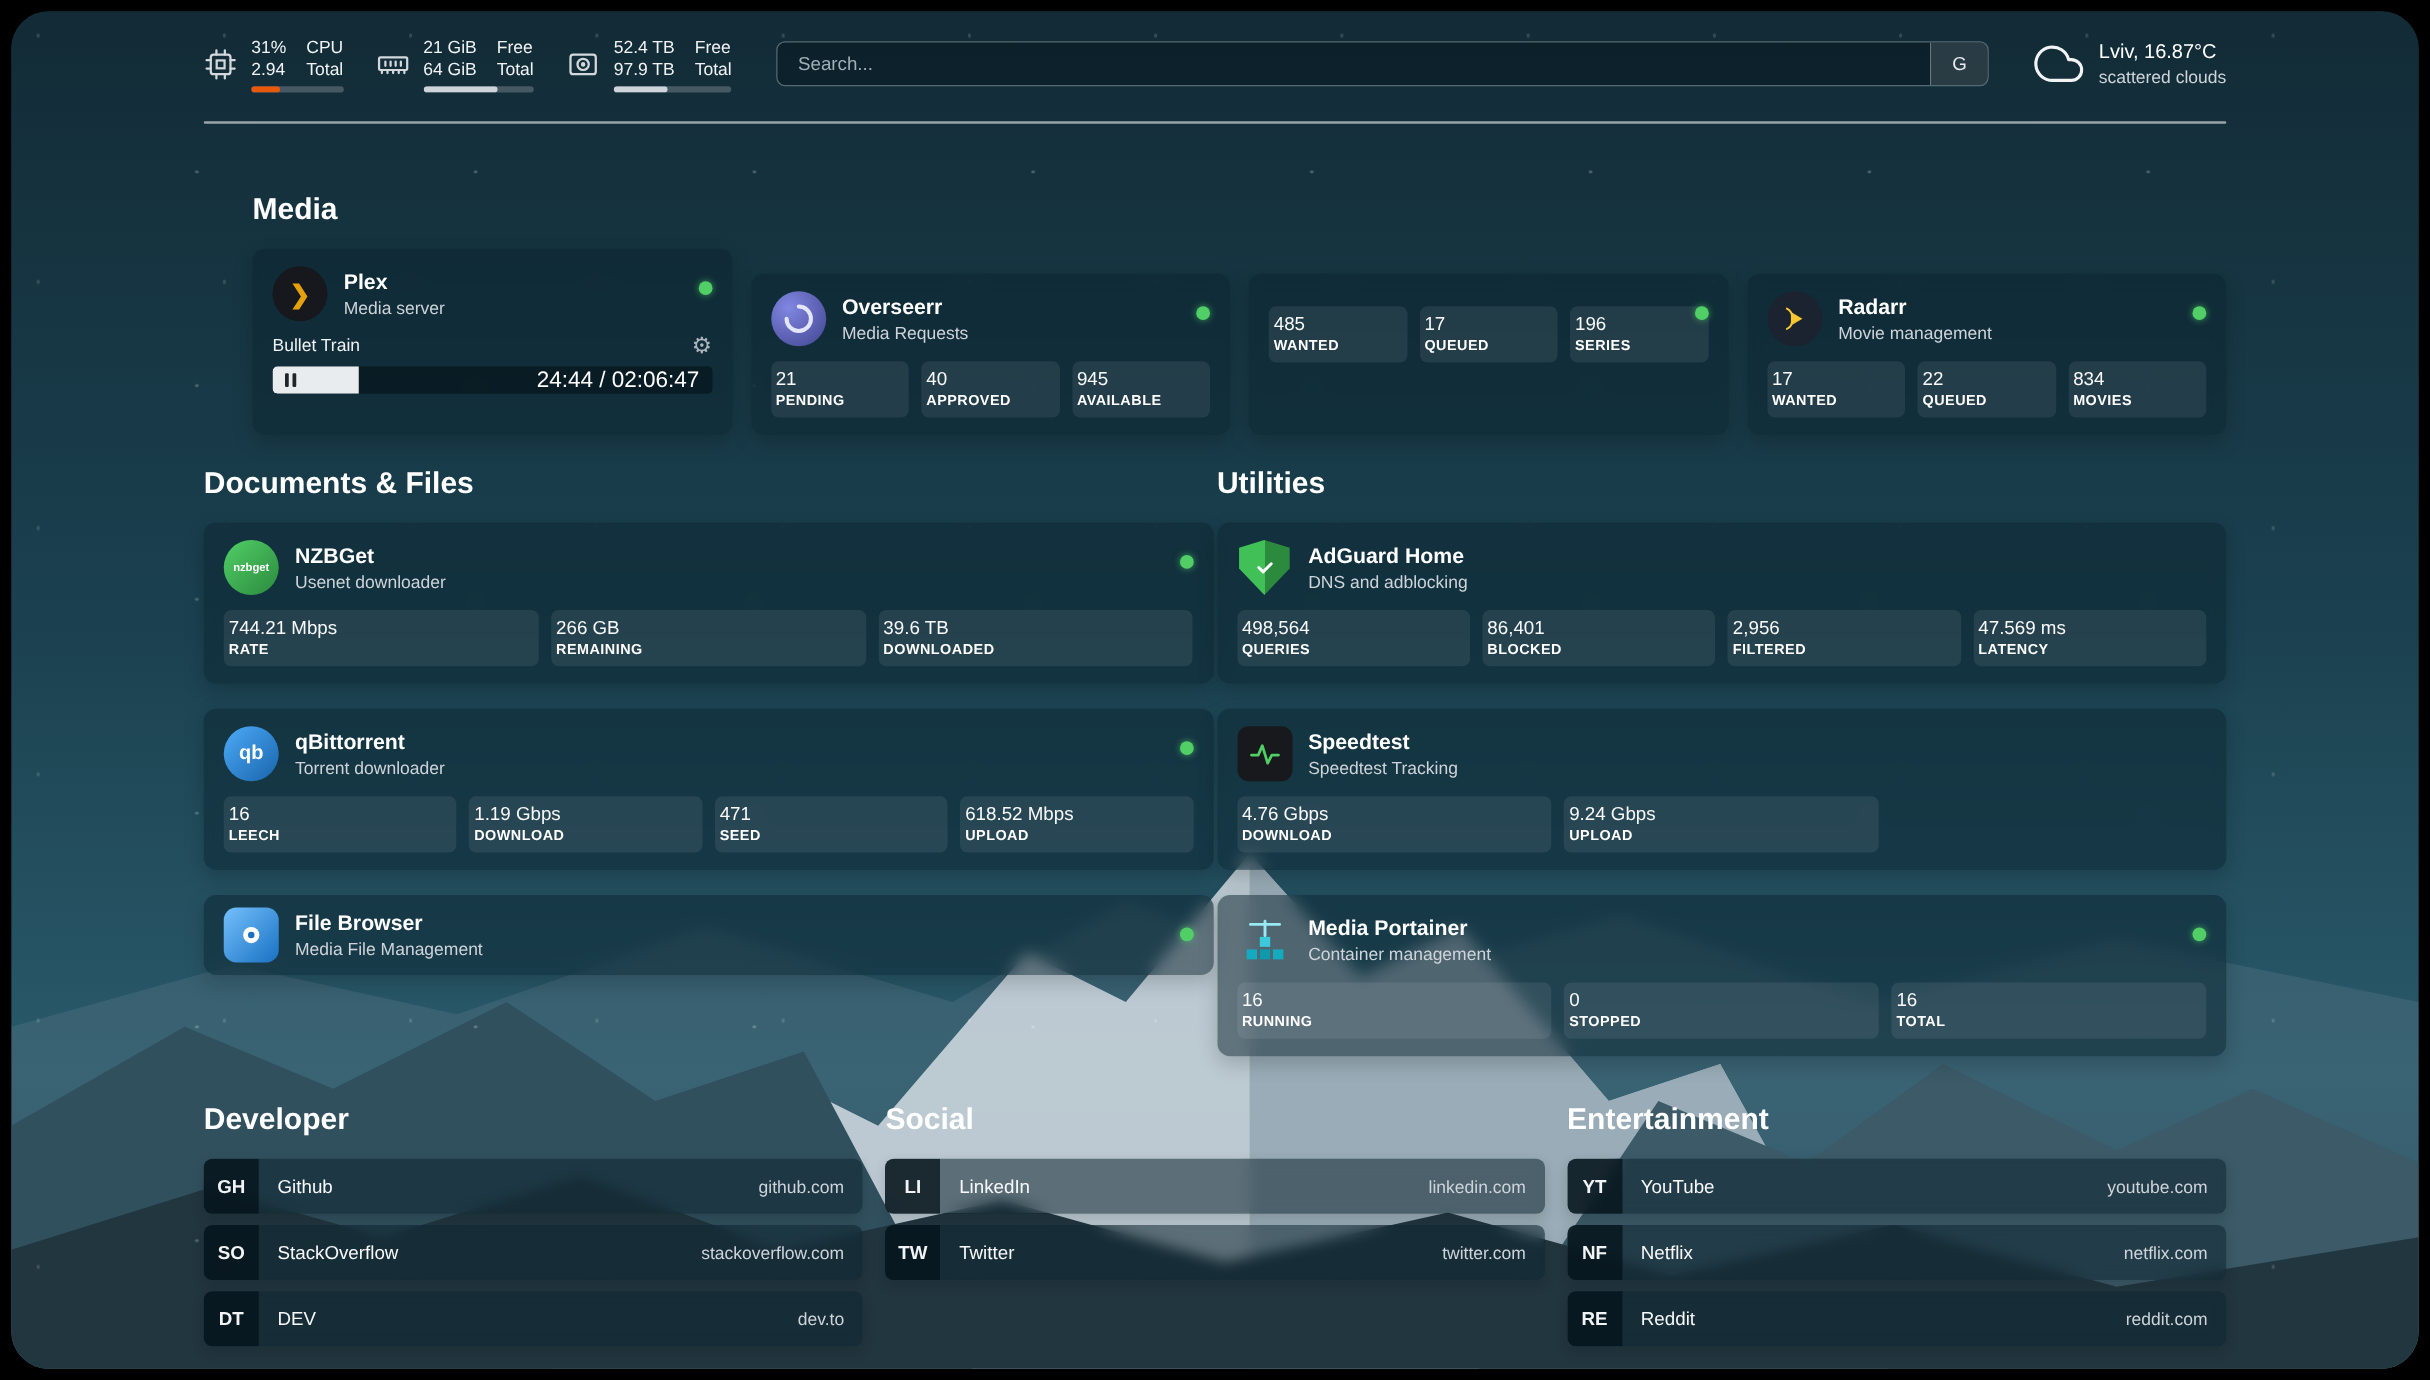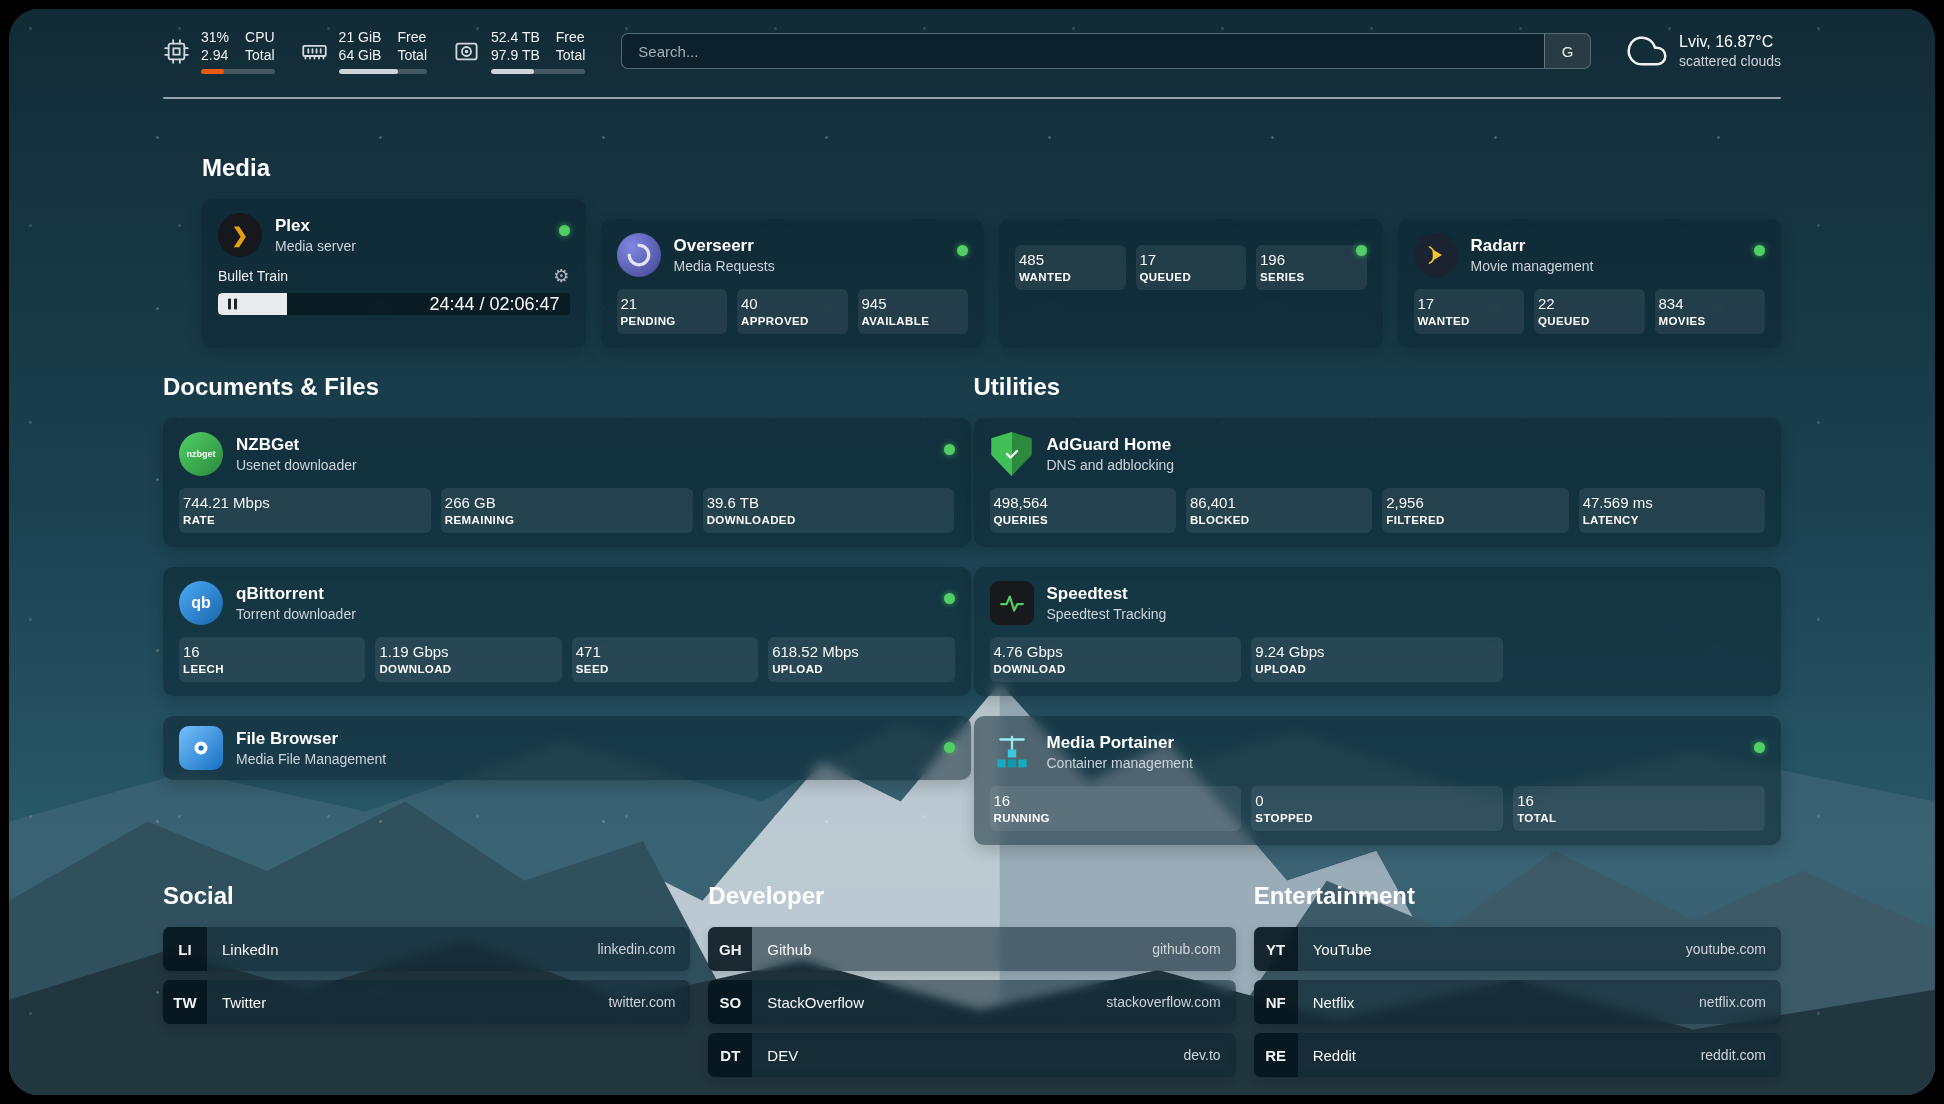--- a/index.html
+++ b/index.html
@@ -500,53 +500,53 @@
               <div class="stat-value">16</div>
               <div class="stat-label">TOTAL</div>
             </div>
           </div>
         </div>
       </div>
     </div>
 
     <div class="cols3">
       <div>
+        <div class="section-title">Developer</div>
+        <div class="bm-row">
+          <div class="bm-badge">GH</div>
+          <div class="bm-name">Github</div>
+          <div class="bm-url">github.com</div>
+        </div>
+        <div class="bm-row">
+          <div class="bm-badge">SO</div>
+          <div class="bm-name">StackOverflow</div>
+          <div class="bm-url">stackoverflow.com</div>
+        </div>
+        <div class="bm-row">
+          <div class="bm-badge">DT</div>
+          <div class="bm-name">DEV</div>
+          <div class="bm-url">dev.to</div>
+        </div>
+      </div>
+
+      <div>
         <div class="section-title">Social</div>
         <div class="bm-row">
           <div class="bm-badge">LI</div>
           <div class="bm-name">LinkedIn</div>
           <div class="bm-url">linkedin.com</div>
         </div>
         <div class="bm-row">
           <div class="bm-badge">TW</div>
           <div class="bm-name">Twitter</div>
           <div class="bm-url">twitter.com</div>
         </div>
       </div>
 
       <div>
-        <div class="section-title">Developer</div>
-        <div class="bm-row">
-          <div class="bm-badge">GH</div>
-          <div class="bm-name">Github</div>
-          <div class="bm-url">github.com</div>
-        </div>
-        <div class="bm-row">
-          <div class="bm-badge">SO</div>
-          <div class="bm-name">StackOverflow</div>
-          <div class="bm-url">stackoverflow.com</div>
-        </div>
-        <div class="bm-row">
-          <div class="bm-badge">DT</div>
-          <div class="bm-name">DEV</div>
-          <div class="bm-url">dev.to</div>
-        </div>
-      </div>
-
-      <div>
         <div class="section-title">Entertainment</div>
         <div class="bm-row">
           <div class="bm-badge">YT</div>
           <div class="bm-name">YouTube</div>
           <div class="bm-url">youtube.com</div>
         </div>
         <div class="bm-row">
           <div class="bm-badge">NF</div>
           <div class="bm-name">Netflix</div>
           <div class="bm-url">netflix.com</div>

